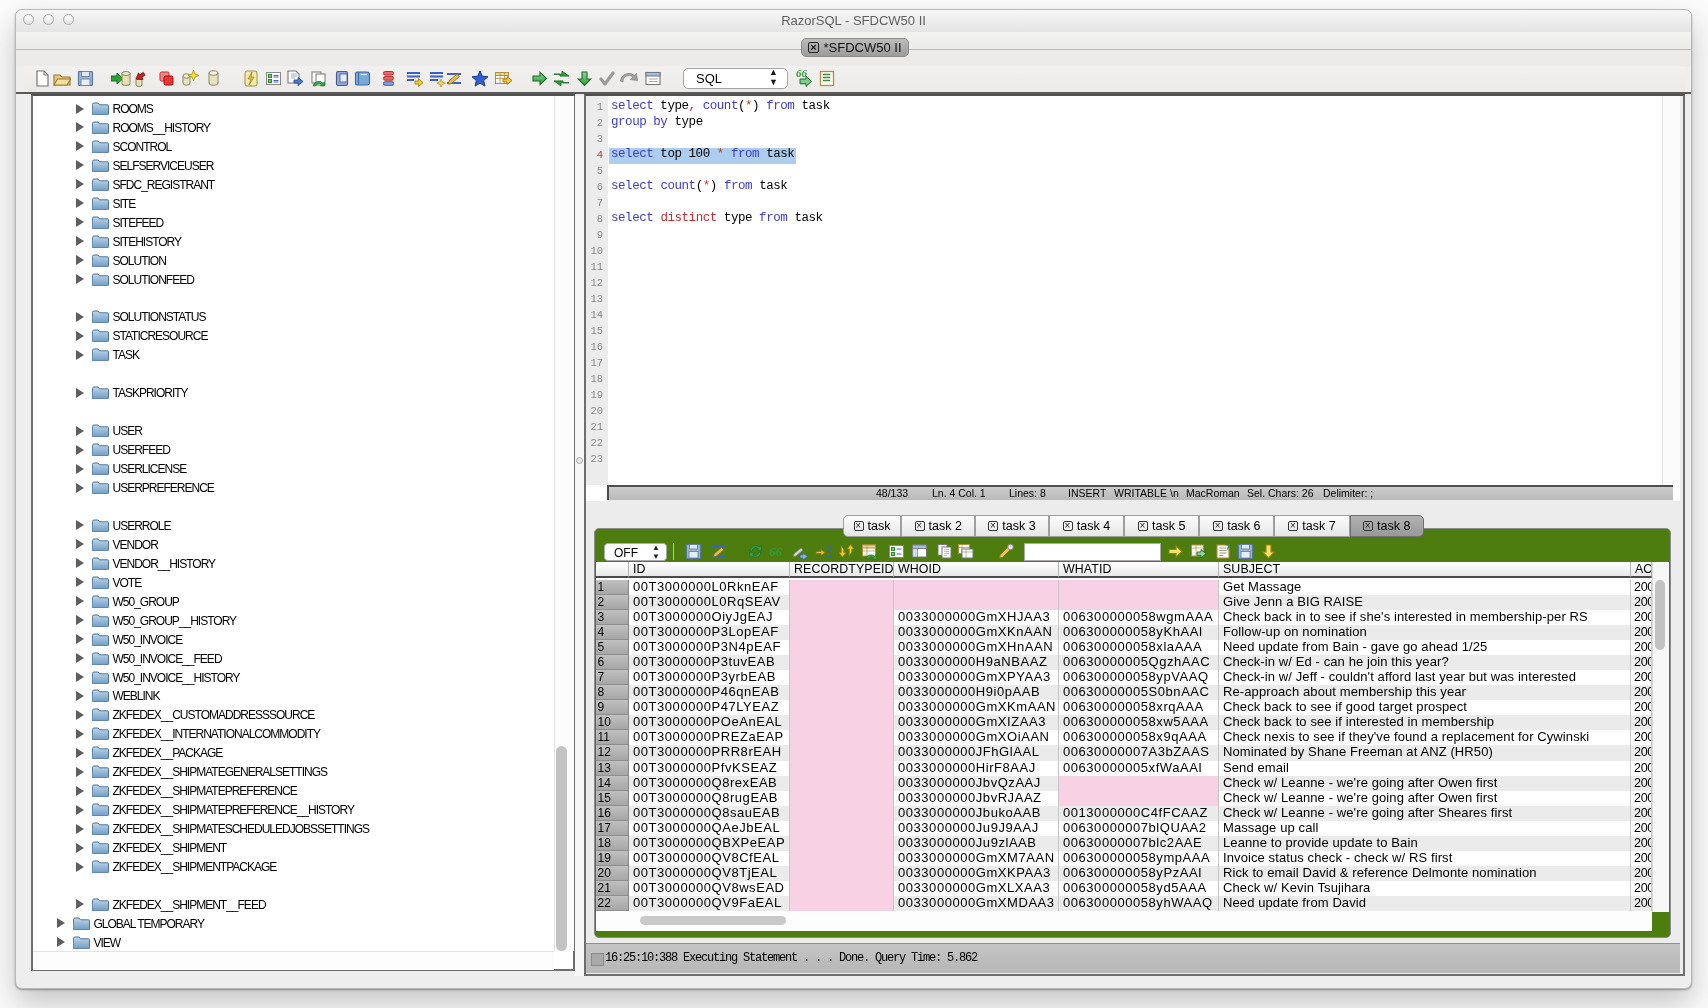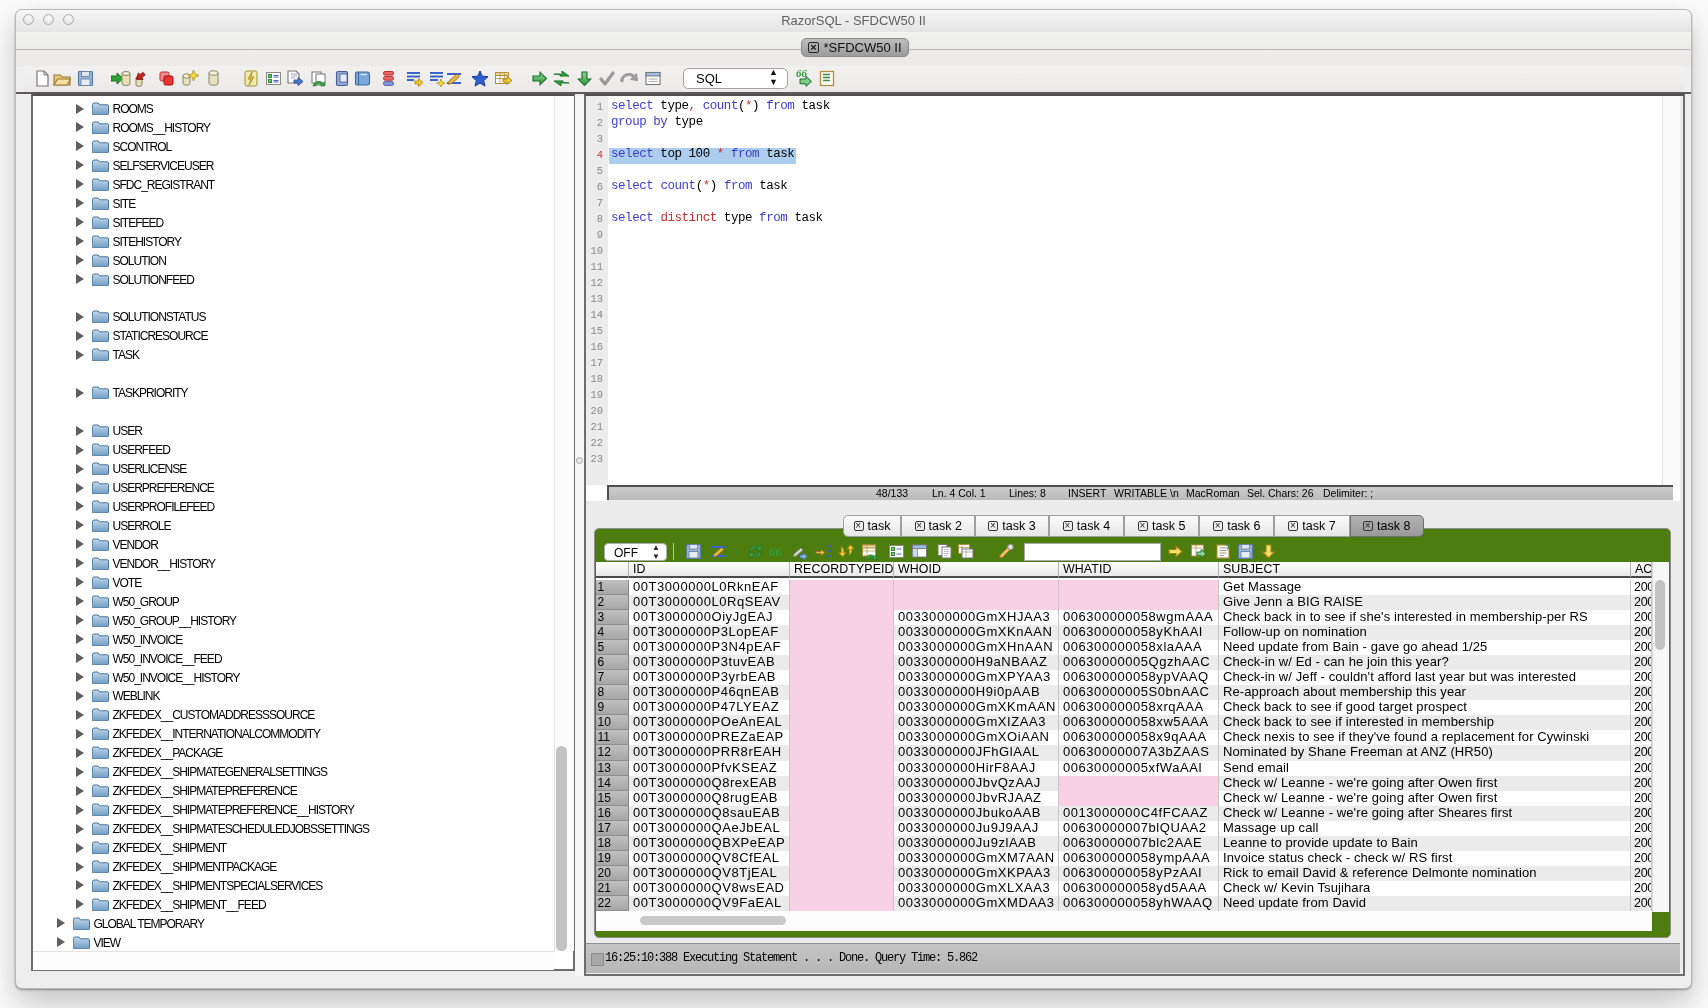--- a/index.html
+++ b/index.html
@@ -337,27 +337,20 @@
         </svg>
         <div class="tlabel" style="left:79.5px">USERLICENSE</div>
       </div>
 <div class="trow" style="top:382.5px">
         <div class="tri" style="left:42.5px"></div>
         <svg class="folder" style="left:59px" viewBox="0 0 17 13">
           <path d="M0.5 2.5 q0-1.5 1.5-1.5 h4 l1.5 1.8 h8 q1 0 1 1 v8 q0 1-1 1 h-14 q-1.5 0-1.5-1.5 z" fill="url(#fg)" stroke="#49759c" stroke-width="1"></path>
         </svg>
         <div class="tlabel" style="left:79.5px">USERPREFERENCE</div>
       </div>
-<div class="trow" style="top:401.4px">
-        <div class="tri" style="left:42.5px"></div>
-        <svg class="folder" style="left:59px" viewBox="0 0 17 13">
-          <path d="M0.5 2.5 q0-1.5 1.5-1.5 h4 l1.5 1.8 h8 q1 0 1 1 v8 q0 1-1 1 h-14 q-1.5 0-1.5-1.5 z" fill="url(#fg)" stroke="#49759c" stroke-width="1"></path>
-        </svg>
-        <div class="tlabel" style="left:79.5px">USERPROFILEFEED</div>
-      </div>
 <div class="trow" style="top:420.4px">
         <div class="tri" style="left:42.5px"></div>
         <svg class="folder" style="left:59px" viewBox="0 0 17 13">
           <path d="M0.5 2.5 q0-1.5 1.5-1.5 h4 l1.5 1.8 h8 q1 0 1 1 v8 q0 1-1 1 h-14 q-1.5 0-1.5-1.5 z" fill="url(#fg)" stroke="#49759c" stroke-width="1"></path>
         </svg>
         <div class="tlabel" style="left:79.5px">USERROLE</div>
       </div>
 <div class="trow" style="top:439.3px">
         <div class="tri" style="left:42.5px"></div>
         <svg class="folder" style="left:59px" viewBox="0 0 17 13">
@@ -476,27 +469,20 @@
           <path d="M0.5 2.5 q0-1.5 1.5-1.5 h4 l1.5 1.8 h8 q1 0 1 1 v8 q0 1-1 1 h-14 q-1.5 0-1.5-1.5 z" fill="url(#fg)" stroke="#49759c" stroke-width="1"></path>
         </svg>
         <div class="tlabel" style="left:79.5px">ZKFEDEX__SHIPMENT</div>
       </div>
 <div class="trow" style="top:761.5px">
         <div class="tri" style="left:42.5px"></div>
         <svg class="folder" style="left:59px" viewBox="0 0 17 13">
           <path d="M0.5 2.5 q0-1.5 1.5-1.5 h4 l1.5 1.8 h8 q1 0 1 1 v8 q0 1-1 1 h-14 q-1.5 0-1.5-1.5 z" fill="url(#fg)" stroke="#49759c" stroke-width="1"></path>
         </svg>
         <div class="tlabel" style="left:79.5px">ZKFEDEX__SHIPMENTPACKAGE</div>
-      </div>
-<div class="trow" style="top:780.4px">
-        <div class="tri" style="left:42.5px"></div>
-        <svg class="folder" style="left:59px" viewBox="0 0 17 13">
-          <path d="M0.5 2.5 q0-1.5 1.5-1.5 h4 l1.5 1.8 h8 q1 0 1 1 v8 q0 1-1 1 h-14 q-1.5 0-1.5-1.5 z" fill="url(#fg)" stroke="#49759c" stroke-width="1"></path>
-        </svg>
-        <div class="tlabel" style="left:79.5px">ZKFEDEX__SHIPMENTSPECIALSERVICES</div>
       </div>
 <div class="trow" style="top:799.4px">
         <div class="tri" style="left:42.5px"></div>
         <svg class="folder" style="left:59px" viewBox="0 0 17 13">
           <path d="M0.5 2.5 q0-1.5 1.5-1.5 h4 l1.5 1.8 h8 q1 0 1 1 v8 q0 1-1 1 h-14 q-1.5 0-1.5-1.5 z" fill="url(#fg)" stroke="#49759c" stroke-width="1"></path>
         </svg>
         <div class="tlabel" style="left:79.5px">ZKFEDEX__SHIPMENT__FEED</div>
       </div>
 <div class="trow" style="top:818.4px">
         <div class="tri" style="left:23.5px"></div>

